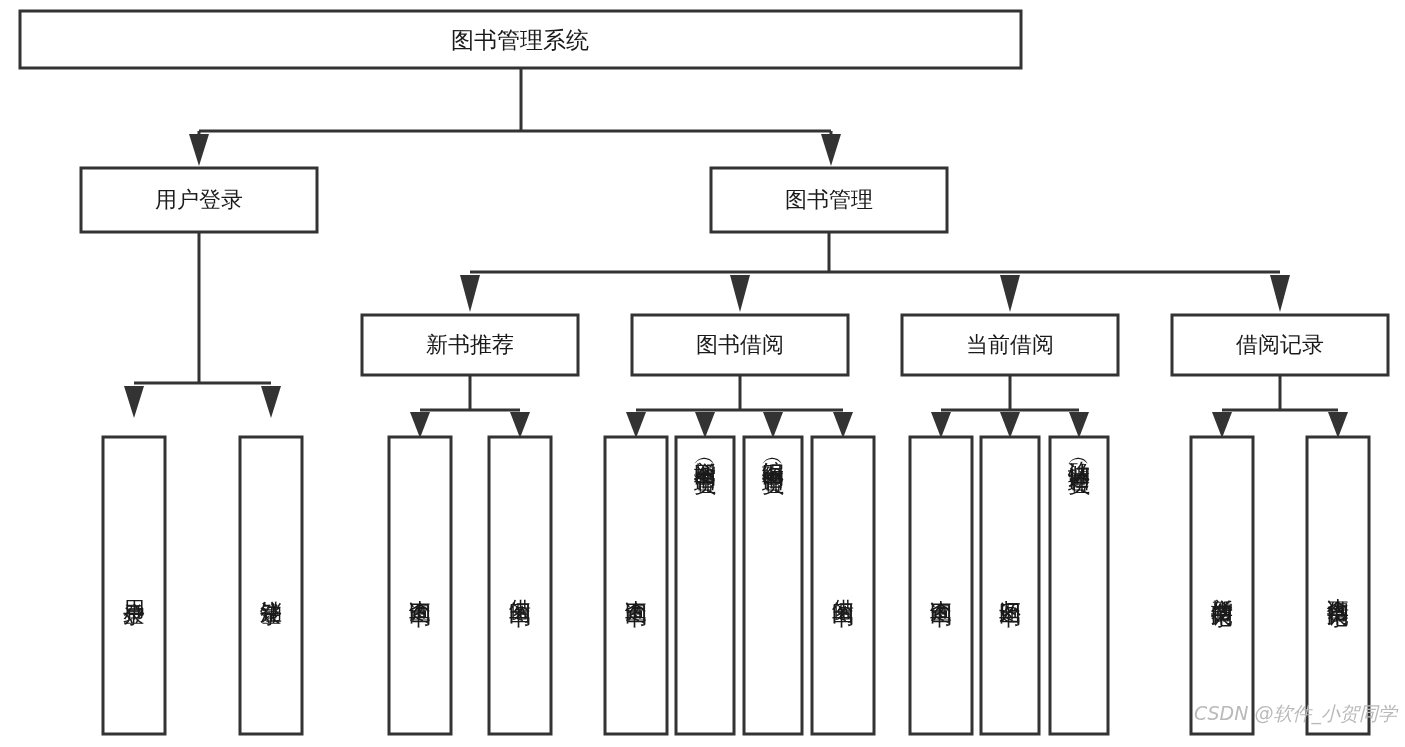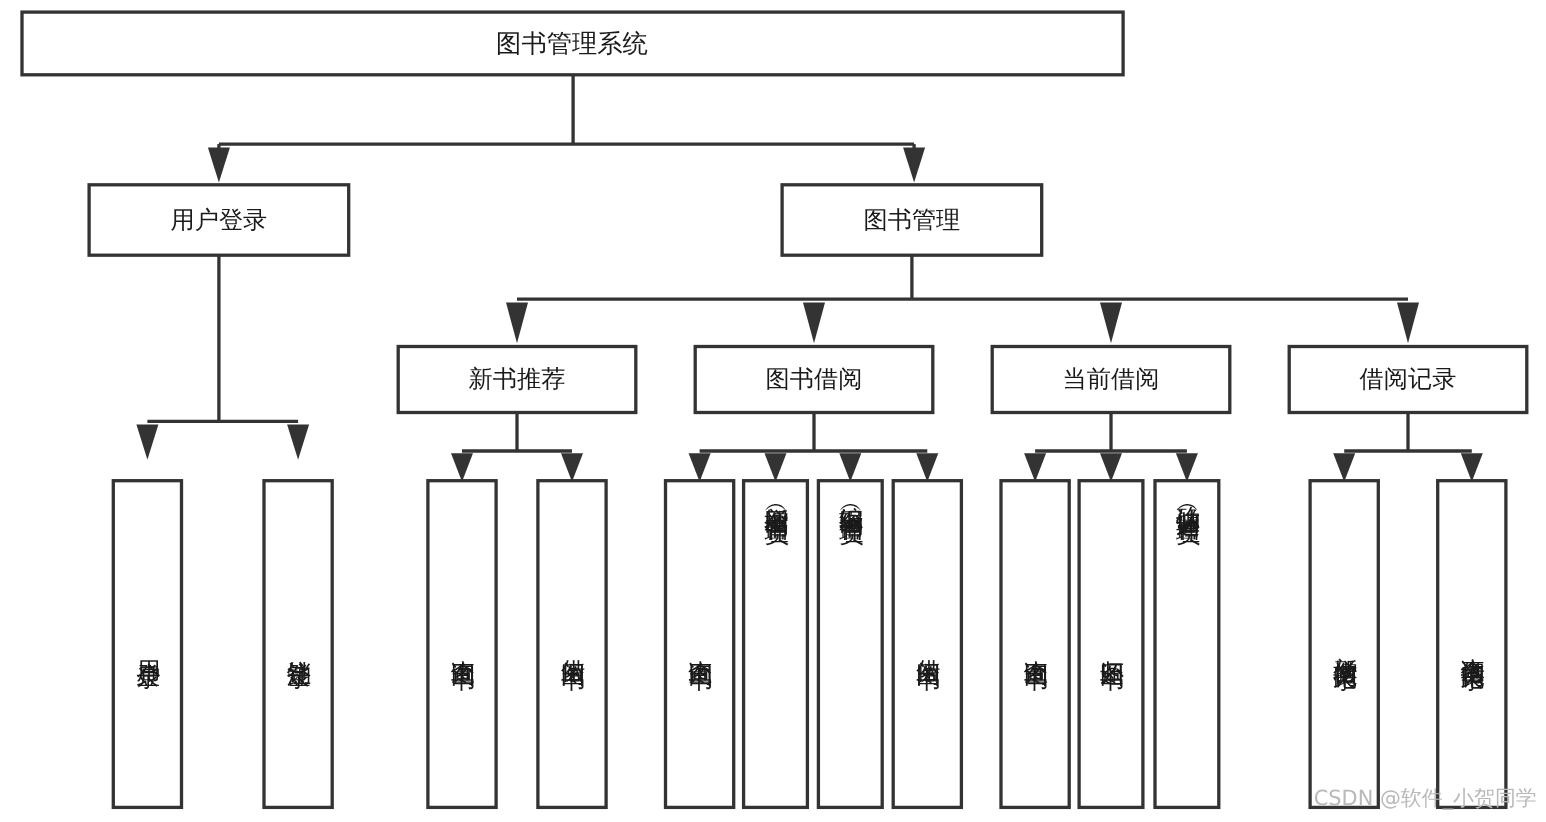--- a/index.html
+++ b/index.html
@@ -70,25 +70,26 @@
     justify-content: flex-start;
     white-space: nowrap;
     pointer-events: none;
   }
   .leaf-label-wrap.align-center {
     justify-content: center;
   }
   .watermark {
     position: absolute;
     right: 8px;
-    bottom: 8px;
+    bottom: 20px;
     font-family: "DejaVu Sans", "Liberation Sans", sans-serif;
     font-size: 19px;
     color: #b9b9b9;
     white-space: nowrap;
+    font-style: italic;
   }
 </style>
 </head>
 <body>
 
 <div id="diagram-root">
 
   <svg class="diagram" viewBox="0 0 1405 747" xmlns="http://www.w3.org/2000/svg">
 
     <g>

